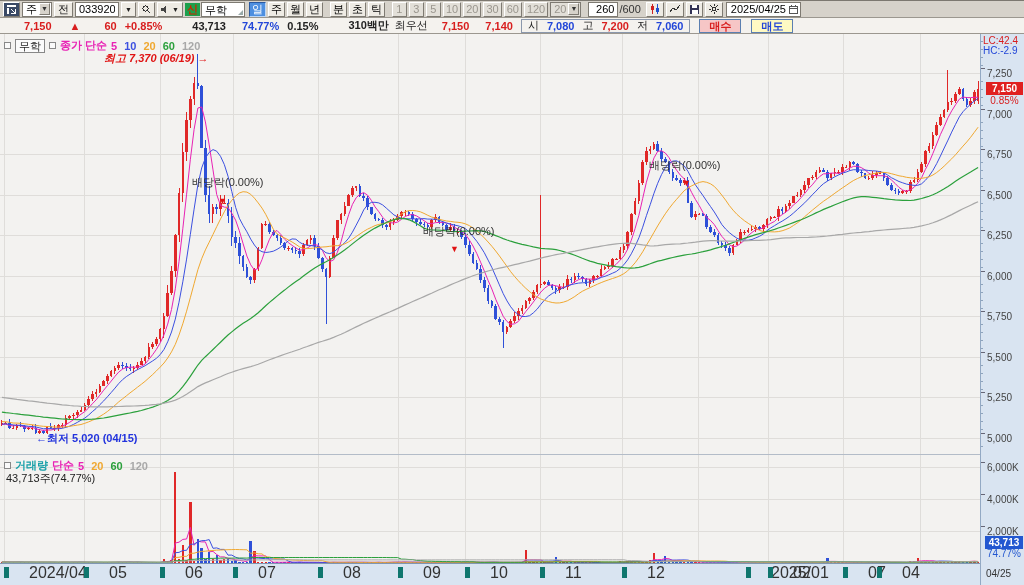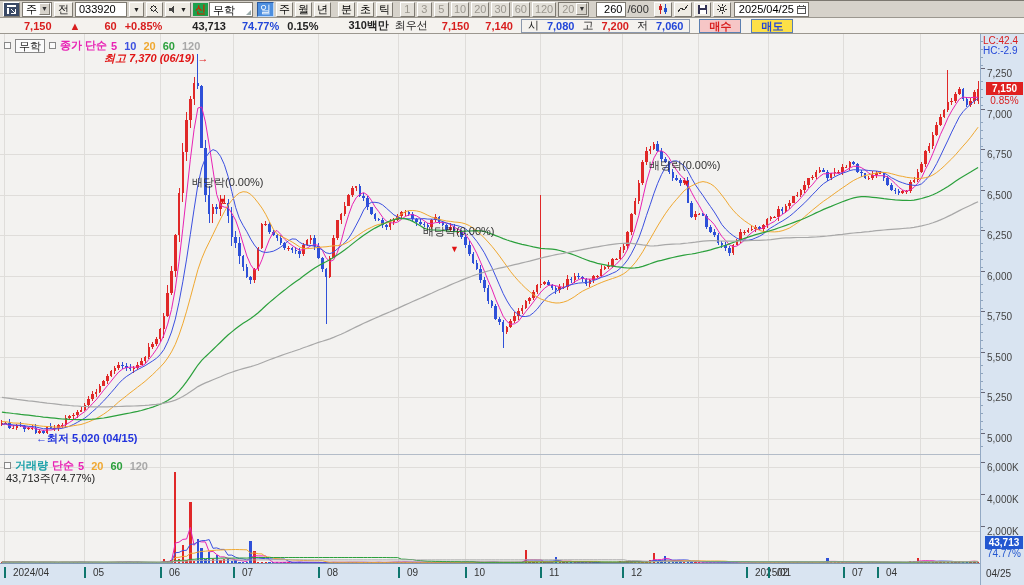--- a/index.html
+++ b/index.html
@@ -5,56 +5,56 @@
 *{box-sizing:border-box;margin:0;padding:0}
 html,body{width:1024px;height:585px;overflow:hidden;font-family:"Liberation Sans",sans-serif}
 .app{position:relative;width:1024px;height:585px;background:#d6d2ca;border-top:1px solid #7c7870}
 
 .toolbar{height:17px;display:flex;align-items:center;padding:0 2px;background:#d6d2ca;border-bottom:1px solid #9b978f;font-size:11px;white-space:nowrap}
 .tb-btn,.tb-icon{height:15px;min-width:15px;margin:0 1px;padding:0 3px;font-size:11px;line-height:13px;background:#eeebe4;border:1px solid;border-color:#fff #7e7a72 #7e7a72 #fff;color:#222;display:inline-flex;align-items:center;justify-content:center;cursor:default}
 .tb-icon.win{background:#3a4a66;color:#fff}
 .combo{height:15px;margin:0 1px;padding:0 1px 0 3px;background:#fff;border:1px solid #7e7a72;display:inline-flex;align-items:center;font-size:11px}
 .combo .dd{display:inline-block;margin-left:2px;padding:0 1px;background:#d6d2ca;border:1px solid;border-color:#fff #7e7a72 #7e7a72 #fff;font-size:7px;line-height:10px;color:#333}
 .code,.count{height:15px;border:1px solid #7e7a72;background:#fff;font-size:11px;font-family:"Liberation Sans",sans-serif;padding:0 3px;margin:0 1px}
-.code{width:52px}.count{width:30px;text-align:right}
+.code{width:44px}.count{width:30px;text-align:right}
 .count-total{font-size:11px;color:#333;margin-right:4px}
 .badge-new{height:13px;padding:0 2px;margin:0 1px;background:#1ca04c;color:#c82800;font-weight:bold;font-size:11px;line-height:13px}
 .name-field{height:15px;width:44px;background:#fff;border:1px solid #7e7a72;font-size:11px;padding:0 3px;position:relative;margin-right:3px}
 .name-field .grip{position:absolute;right:1px;bottom:1px;width:0;height:0;border-left:5px solid transparent;border-bottom:5px solid #9aa;}
 .tfb{height:15px;min-width:15px;margin:0 1px;padding:0 2px;font-size:11px;line-height:13px;background:#eeebe4;border:1px solid;border-color:#fff #7e7a72 #7e7a72 #fff;display:inline-flex;align-items:center;justify-content:center}
 .tfb.active{background:#4d8fe0;color:#fff;border-color:#2b5aa0 #bcd6f4 #bcd6f4 #2b5aa0}
 .tfb.dis{color:#9a968e;background:#e2dfd8}
 .tf-sep{width:5px}
 .date-field{height:15px;margin:0 2px;padding:0 2px 0 4px;background:#fff;border:1px solid #7e7a72;display:inline-flex;align-items:center;font-size:11px;gap:3px}
 
 .inforow{height:16px;display:flex;align-items:center;background:#f4f2ee;border-bottom:1px solid #9b978f;font-size:11px;font-weight:bold;white-space:nowrap}
 .inforow .red{color:#d81e1e}.inforow .blue{color:#2246d8}.inforow .dark{color:#222}
 .inforow span{margin:0 4px}
 .q-price{margin-left:24px!important}
 .ohlc-box{display:inline-flex;align-items:center;border:1px solid #8b98ac;height:14px;margin:0 6px;padding:0 2px;background:#f4f2ee}
 .btn-buy,.btn-sell{height:14px;margin:0 5px;padding:0 9px;font-size:11px;font-weight:bold;border:1px solid #5b7fb0;line-height:12px}
 .btn-buy{background:#f6c6c6;color:#d81e1e}
-.btn-sell{background:#fde047;color:#2246d8}
+.btn-sell{background:#fef9c3;color:#2246d8}
 
 .chart-area{position:relative;width:1024px;height:551px;background:#f3f2f0}
 #plot{position:absolute;left:0;top:0}
 .pane-split{position:absolute;left:0;top:420px;width:1024px;height:1px;background:#b3bcc8}
 .right-panel{position:absolute;left:980px;top:0;width:44px;height:551px;background:#d9e4f1;border-left:1px solid #93a9c4;font-size:10px;color:#444}
 .lc{position:absolute;left:2px;top:1px;color:#d81e1e;font-size:10px;white-space:nowrap;overflow:hidden;width:42px}
 .hc{position:absolute;left:2px;top:11px;color:#2246d8;font-size:10px;white-space:nowrap;overflow:hidden;width:42px}
 .ptick,.vtick{position:absolute;left:0;display:flex;height:10px;font-size:10px;color:#444}
 .ptick i,.vtick i{display:inline-block;width:4px;height:1px;background:#667;margin-right:2px}
 .mtick{position:absolute;left:0;width:2px;height:1px;background:#8fa4bd}
 .price-badge{position:absolute;left:5px;top:48px;width:37px;background:#e02020;color:#fff;font-weight:bold;font-size:10px;text-align:center;padding:1px 0}
 .price-pct{position:absolute;left:5px;top:61px;width:37px;color:#d81e1e;font-size:10px;text-align:center}
 .vol-badge{position:absolute;left:4px;top:502px;width:38px;background:#2257d0;color:#fff;font-weight:bold;font-size:10px;text-align:center;padding:1px 0}
 .vol-pct{position:absolute;left:4px;top:514px;width:38px;color:#2257d0;font-size:10px;text-align:center}
 .axis-date{position:absolute;left:5px;top:534px;font-size:10px;color:#333}
 .date-axis{position:absolute;left:0;top:529px;width:980px;height:22px;background:#d9e4f1;border-top:1px solid #7f96b2}
-.dlabel{position:absolute;top:3px;font-size:10px;color:#333;border-left:2px solid #0f766e;padding-left:7px;line-height:11px}
+.dlabel{position:absolute;top:3px;font-size:16px;color:#333;border-left:5px solid #0f766e;padding-left:20px;line-height:11px}
 
 .legend{position:absolute;display:flex;align-items:center;gap:4px;font-size:11px;white-space:nowrap}
 .legend .sq{display:inline-block;width:7px;height:7px;background:#fafafa;border:1px solid #888}
 .legend .symbox{border:1px solid #888;background:#fbfbfb;padding:0 3px;font-size:11px;color:#222;line-height:12px}
 .price-legend{left:4px;top:4px}
 .volume-legend{left:4px;top:424px}
 .vol-value-line{position:absolute;left:6px;top:437px;font-size:11px;color:#222}
 .lg-item{font-weight:bold}
 
 .ann{position:absolute;font-size:11px;font-weight:bold;white-space:nowrap}

